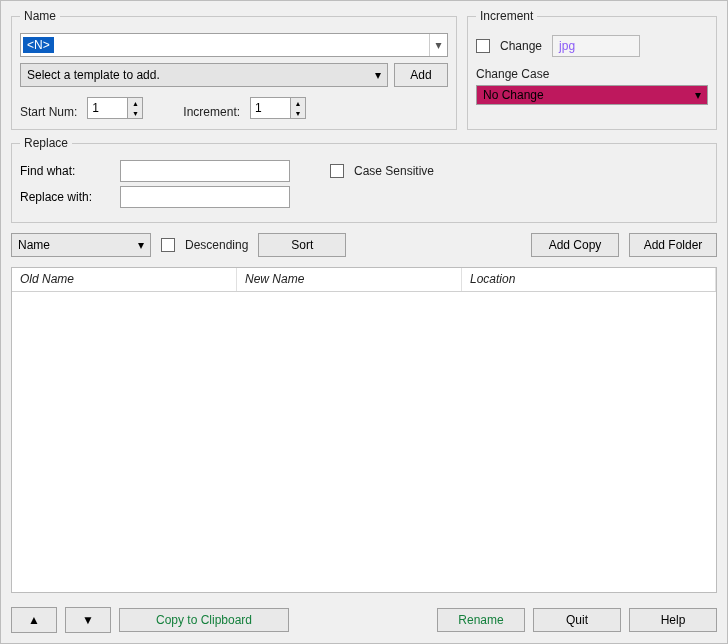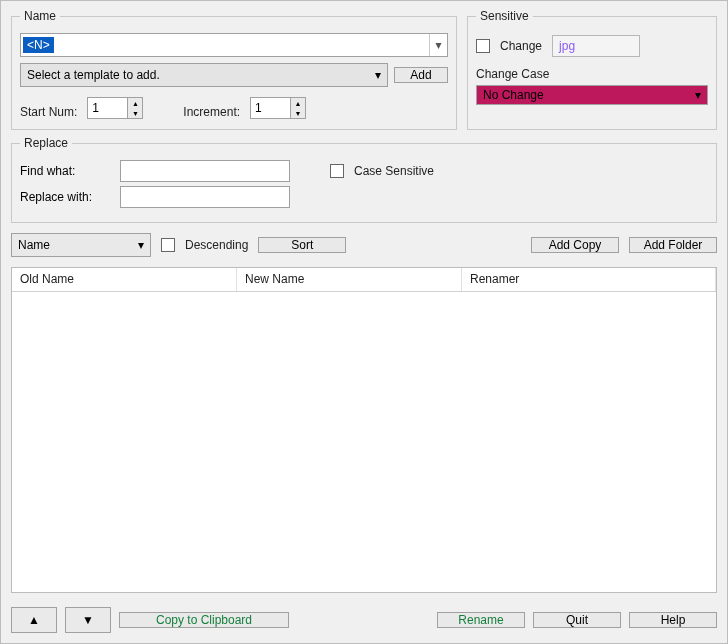--- a/index.html
+++ b/index.html
@@ -17,41 +17,41 @@
   .name-box { flex:1; }
   .ext-box { width:250px; }
   .combo, .textinput, select.native, input[type=text] {
     height:22px; border:1px solid #a0a0a0; background:#fff; padding:0 4px;
   }
   .name-pattern { display:flex; align-items:center; width:100%; background:#fff; border:1px solid #a0a0a0; height:24px; margin:4px 0 6px 0;}
   .name-pattern .val { background:#0a5ec2; color:#fff; padding:1px 4px; margin-left:2px;}
   .name-pattern .caret { margin-left:auto; width:18px; text-align:center; color:#555; border-left:1px solid #ccc; height:100%; display:flex; align-items:center; justify-content:center;}
   .template-row { display:flex; gap:6px; align-items:center; }
   .template-combo { flex:1; background:#e4e4e4; border:1px solid #a0a0a0; height:24px; display:flex; align-items:center; padding:0 6px; justify-content:space-between;}
-  .btn { height:16px; min-width:54px; border:1px solid #a0a0a0; background:#e9e9e9; display:flex; align-items:center; justify-content:center; padding:0 4px; }
+  .btn { height:24px; min-width:54px; border:1px solid #a0a0a0; background:#e9e9e9; display:flex; align-items:center; justify-content:center; padding:0 4px; }
   .numrow { display:flex; align-items:flex-end; gap:10px; margin-top:10px; }
   .numrow label { }
   .spinner { display:flex; height:22px; }
   .spinner input { width:40px; height:22px; border:1px solid #a0a0a0; border-right:none; text-align:left; padding:0 4px;}
   .spinner .spins { width:16px; display:flex; flex-direction:column; border:1px solid #a0a0a0;}
   .spinner .spins div { flex:1; font-size:7px; display:flex; align-items:center; justify-content:center; background:#eaeaea;}
   .ext-inner { display:flex; align-items:center; gap:10px; margin:6px 0 10px 0;}
   .chk { width:14px; height:14px; border:1px solid #666; background:#fff; display:inline-block; vertical-align:middle;}
   .extfield { width:88px; height:22px; border:1px solid #b8b8b8; background:#f4f4f4; color:#8b5cf6; padding:0 6px; display:flex; align-items:center;}
   .casecombo { width:100%; height:20px; border:1px solid #a0a0a0; background:#be185d; display:flex; align-items:center; padding:0 6px; justify-content:space-between; margin-top:4px;}
   .replace-box label { display:inline-block; width:90px; }
   .replace-line { display:flex; align-items:center; gap:10px; margin:4px 0;}
   .replace-line input { width:170px; height:22px; border:1px solid #a0a0a0; background:#fff;}
   .sortrow { display:flex; align-items:center; gap:10px; margin-top:4px;}
   .sortcombo { width:140px; height:24px; border:1px solid #a0a0a0; background:#e9e9e9; display:flex; align-items:center; padding:0 6px; justify-content:space-between;}
   .sortrow .spacer { flex:1;}
   .btn-wide { min-width:88px; }
   .table { flex:1; border:1px solid #bcbcbc; background:#fff; margin-top:4px; display:flex; flex-direction:column;}
   .thead { display:flex; height:24px; border-bottom:1px solid #d0d0d0; background:#fff;}
-  .th { padding:4px 8px; border-right:1px solid #e0e0e0; color:#222;}
+  .th { padding:4px 8px; border-right:1px solid #e0e0e0; color:#222;font-style:italic;}
   .th.old { width:225px;} .th.new { width:225px;} .th.loc { flex:1;}
   .tbody { flex:1;}
   .footer { display:flex; gap:8px; padding:6px 10px 10px 10px; align-items:center;}
   .footer .spacer { flex:1;}
   .iconbtn { width:46px; height:26px; border:1px solid #a0a0a0; background:#eaeaea; display:flex; align-items:center; justify-content:center;}
   .btn-disabled { color:#15803d; }
   .lbl { color:#222; }
 </style>
 </head>
 <body>
@@ -93,21 +93,21 @@
             <input type="text" value="1" style="">
             <div class="spins">
                 <div>▲</div>
                 <div>▼</div>
               </div>
           </div>
         </div>
       </fieldset>
 
       <fieldset class="ext-box">
-        <legend>Sensitive</legend>
+        <legend>Increment</legend>
         <div class="ext-inner">
           <span class="chk"></span>
           <span class="lbl">Change</span>
           <div class="extfield">jpg</div>
         </div>
         <div class="lbl">Change Case</div>
         <div class="casecombo">
           <span>No Change</span>
           <span>▾</span>
         </div>
@@ -139,21 +139,21 @@
       <div class="btn btn-wide">Sort</div>
       <div class="spacer"></div>
       <div class="btn btn-wide">Add Copy</div>
       <div class="btn btn-wide">Add Folder</div>
     </div>
 
     <div class="table">
       <div class="thead">
         <div class="th old">Old Name</div>
         <div class="th new">New Name</div>
-        <div class="th loc">Renamer</div>
+        <div class="th loc">Location</div>
       </div>
       <div class="tbody"></div>
     </div>
 
   </div>
 
   <div class="footer">
     <div class="iconbtn">
         <span>▲</span>
       </div>

